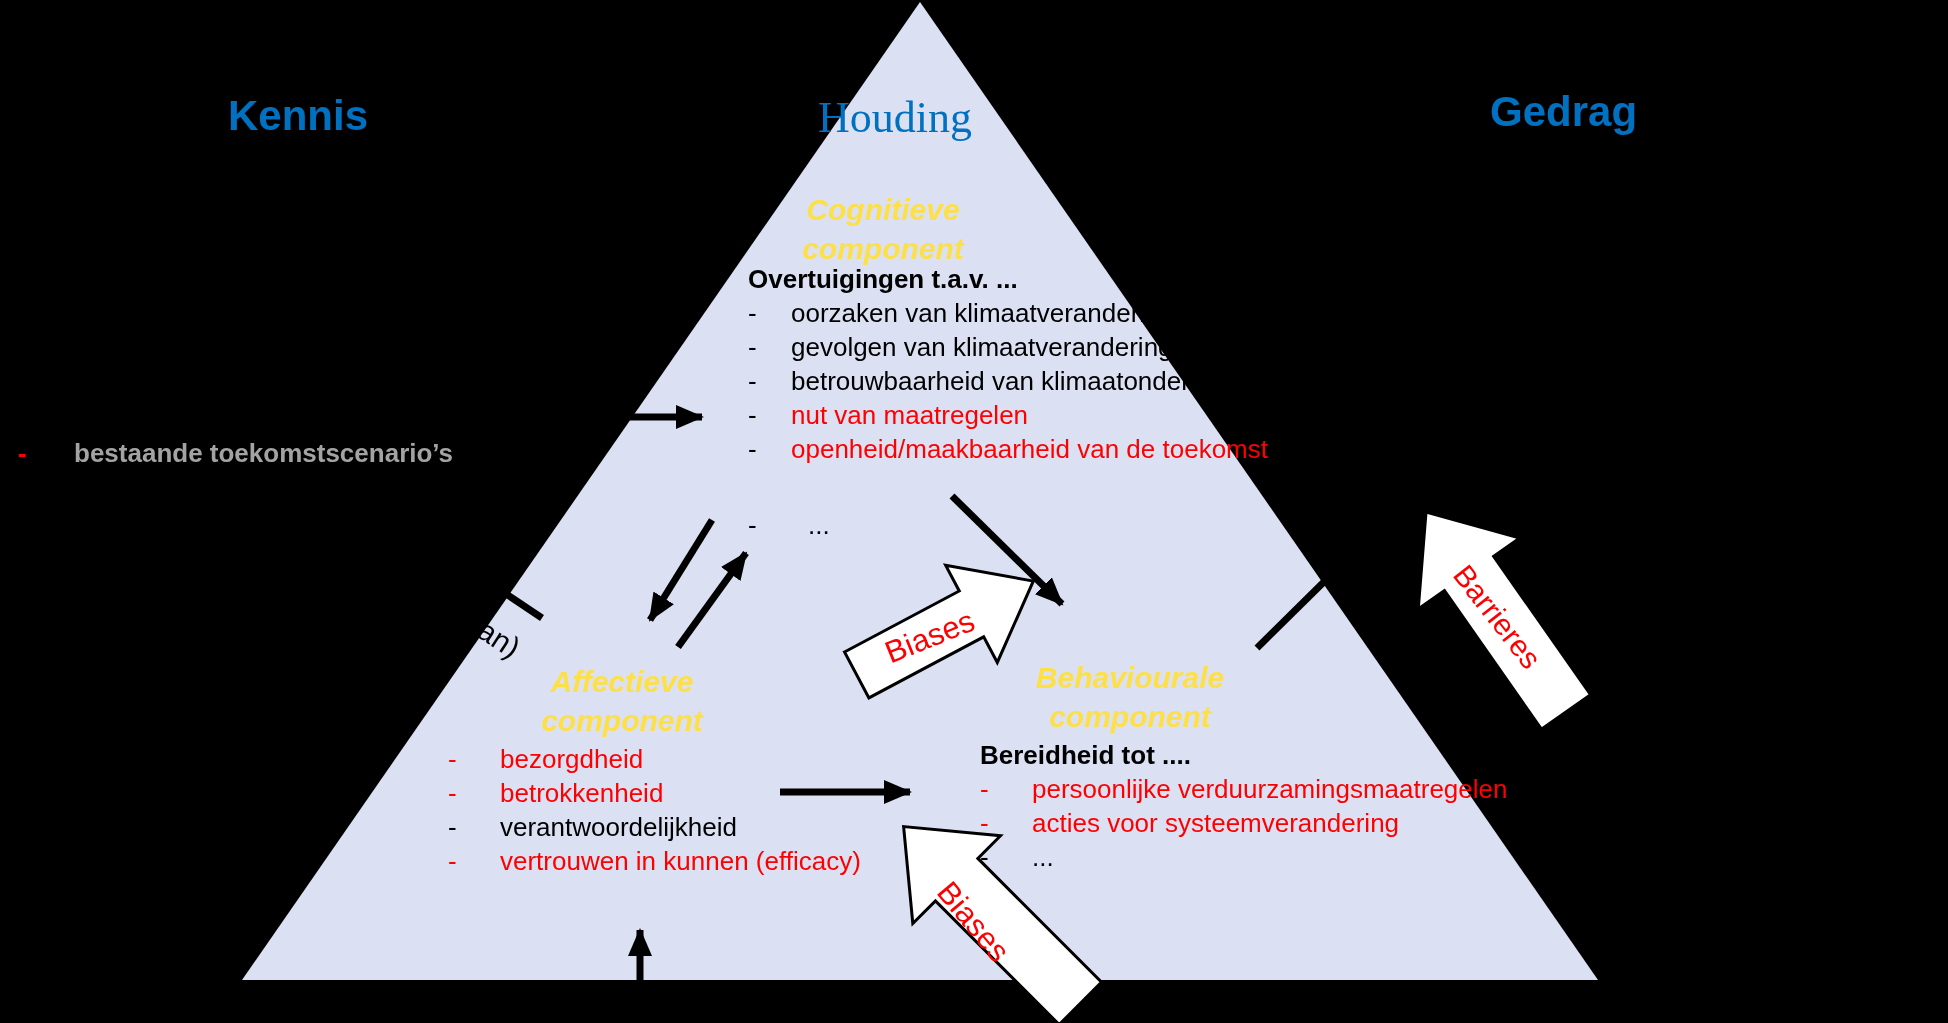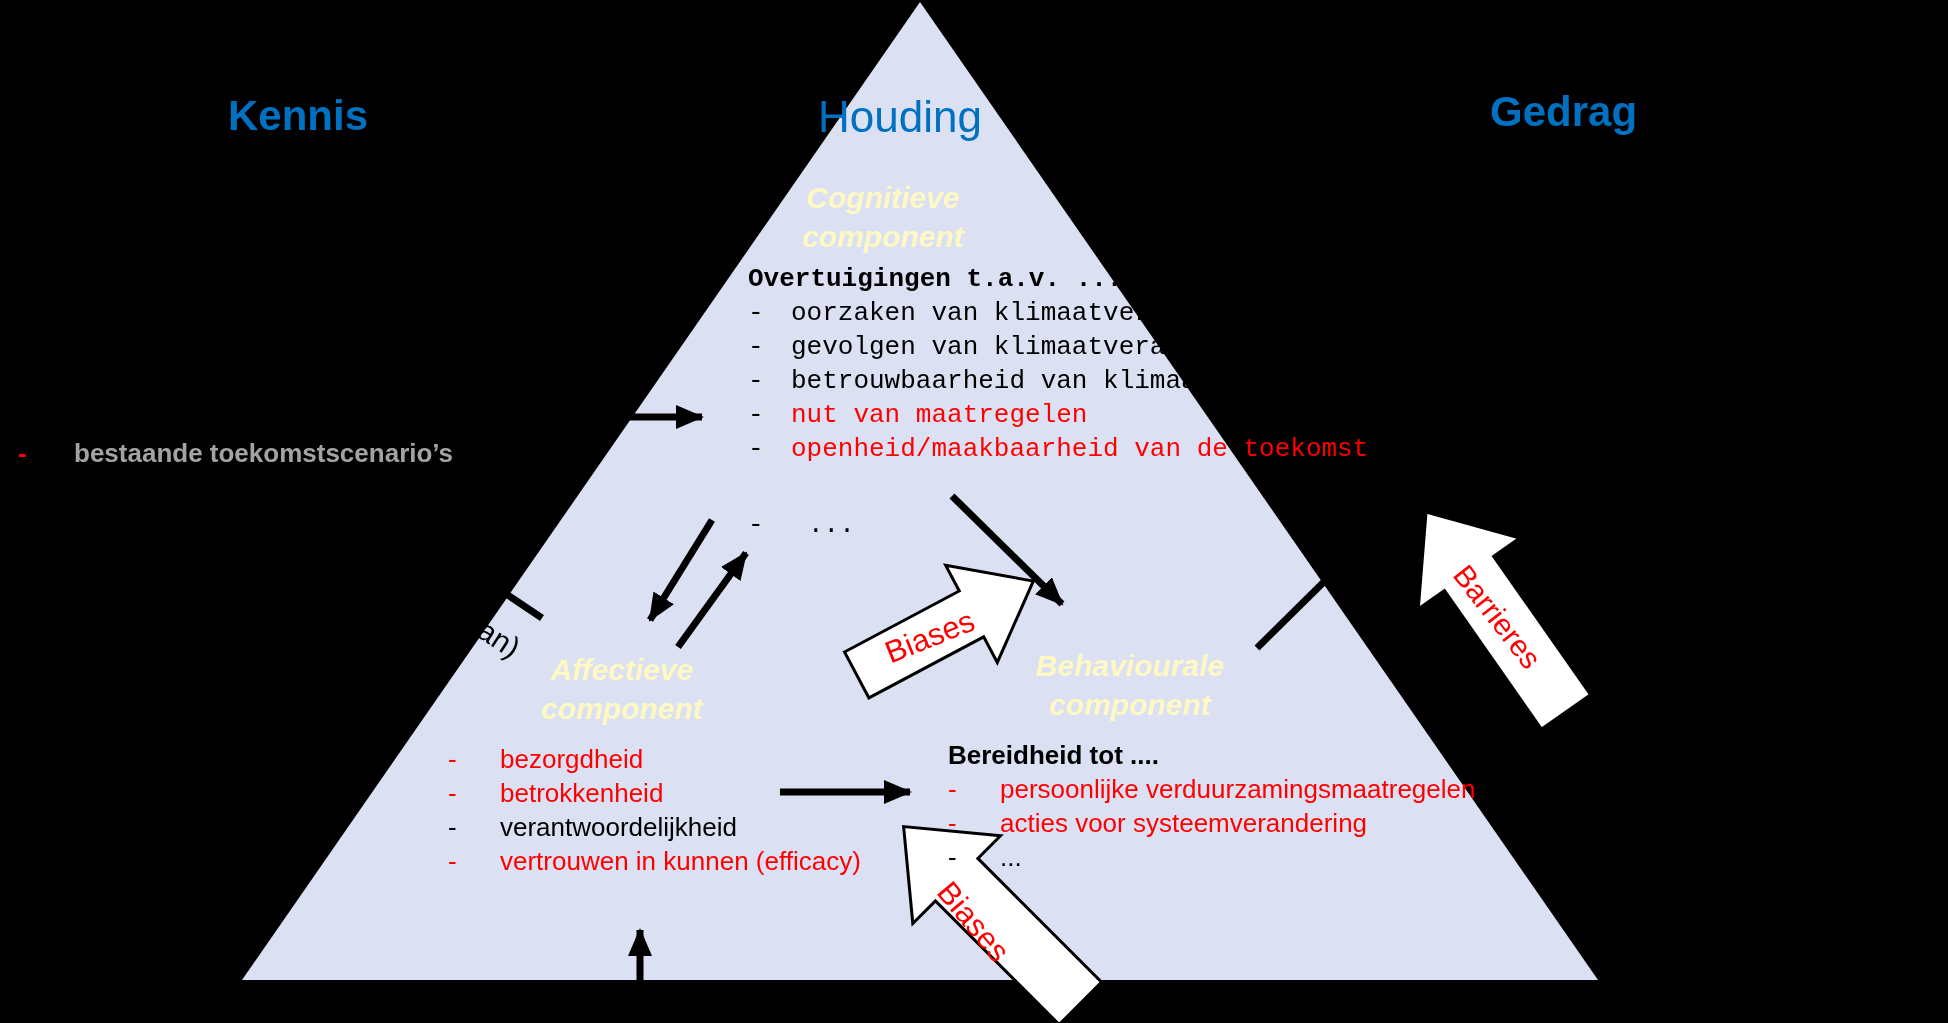--- a/index.html
+++ b/index.html
@@ -2,25 +2,25 @@
 <html><head>
 <meta charset="utf-8">
 <style>
   * { margin: 0; padding: 0; box-sizing: border-box; }
   html, body { width: 1948px; height: 1023px; background: #000; overflow: hidden; }
   body { font-family: "Liberation Sans", sans-serif; position: relative; }
 
   .abs { position: absolute; }
 
   .heading { color: #0070C0; font-weight: bold; font-size: 42px; white-space: nowrap; margin-top: 10px; }
-  .heading.regular { font-weight: normal; font-size: 44px; }
+  .heading.regular { font-weight: normal; font-size: 44px; font-family: Liberation Serif, serif; }
 
   .component-label {
-    color: #fef9c3; font-weight: bold; font-style: italic;
-    font-size: 30px; line-height: 39px; text-align: center; white-space: nowrap;
+    color: #fde047; font-weight: bold; font-style: italic;
+    font-size: 30px; line-height: 39px; text-align: center; white-space: nowrap; margin-top: 12px;
   }
 
   .list { position: absolute; }
   .list-header { font-weight: bold; font-size: 26px; color: #000; white-space: nowrap; height: 34px; line-height: 34px; }
   .row { display: flex; height: 34px; line-height: 34px; font-size: 26px; white-space: nowrap; }
   .row .dash { flex: 0 0 auto; }
   .row.spacer-before { margin-top: 42px; }
 
   .rot-label { position: absolute; white-space: nowrap; transform-origin: center; }
   .block-arrow-text { color: #f00; font-size: 31px; }
@@ -72,21 +72,21 @@
 </div>
 <div class="abs component-label" style="left:502px; top:650px; width:240px;">
   <div>Affectieve</div>
   <div>component</div>
 </div>
 <div class="abs component-label" style="left:990px; top:646px; width:280px;">
   <div>Behaviourale</div>
   <div>component</div>
 </div>
 
-<div class="list" style="left:748px; top:262px;font-family:Liberation Mono, monospace;">
+<div class="list" style="left:748px; top:262px;">
   <div class="list-header" style="color: rgb(0, 0, 0);">Overtuigingen t.a.v. ...</div>
   <div class="row">
     <span class="dash" style="width: 43px; color: rgb(0, 0, 0);">-</span>
     <span style="color: rgb(0, 0, 0);">oorzaken van klimaatverandering</span>
   </div>
   <div class="row">
     <span class="dash" style="width: 43px; color: rgb(0, 0, 0);">-</span>
     <span style="color: rgb(0, 0, 0);">gevolgen van klimaatverandering</span>
   </div>
   <div class="row">
@@ -119,21 +119,21 @@
   <div class="row">
     <span class="dash" style="width: 52px; color: rgb(0, 0, 0);">-</span>
     <span style="color: rgb(0, 0, 0);">verantwoordelijkheid</span>
   </div>
   <div class="row">
     <span class="dash" style="width: 52px; color: rgb(255, 0, 0);">-</span>
     <span style="color: rgb(255, 0, 0);">vertrouwen in kunnen (efficacy)</span>
   </div>
 </div>
 
-<div class="list" style="left:948px; top:738px;">
+<div class="list" style="left:980px; top:738px;">
   <div class="list-header" style="color: rgb(0, 0, 0);">Bereidheid tot ....</div>
   <div class="row">
     <span class="dash" style="width: 52px; color: rgb(255, 0, 0);">-</span>
     <span style="color: rgb(255, 0, 0);">persoonlijke verduurzamingsmaatregelen</span>
   </div>
   <div class="row">
     <span class="dash" style="width: 52px; color: rgb(255, 0, 0);">-</span>
     <span style="color: rgb(255, 0, 0);">acties voor systeemverandering</span>
   </div>
   <div class="row">

